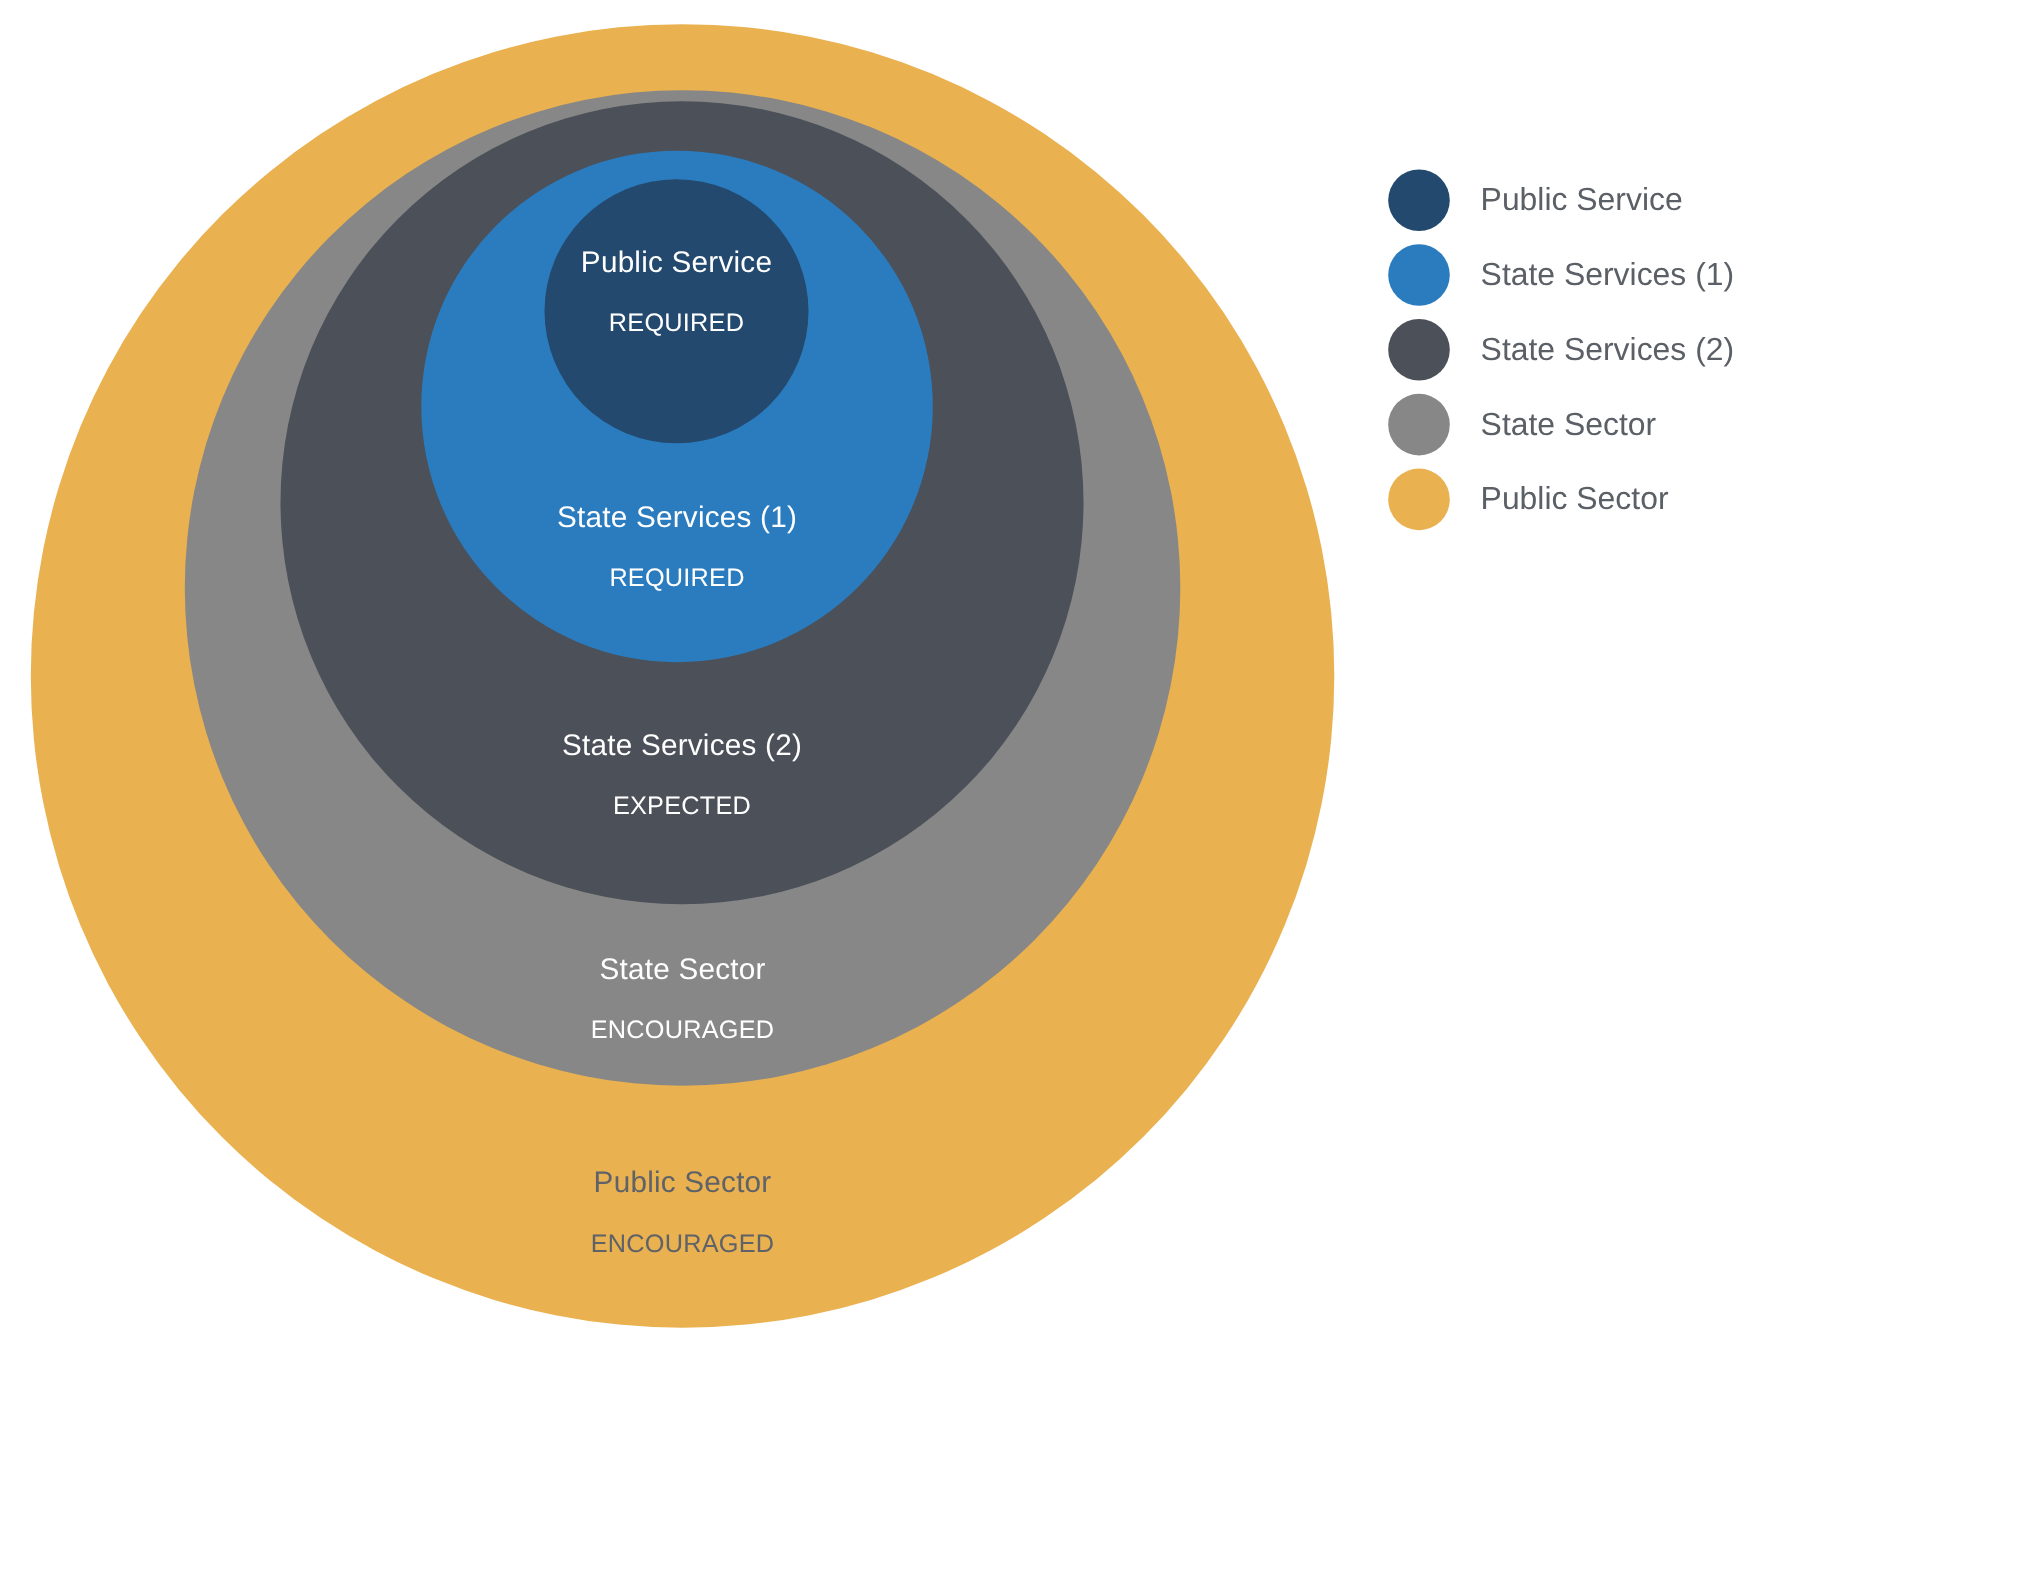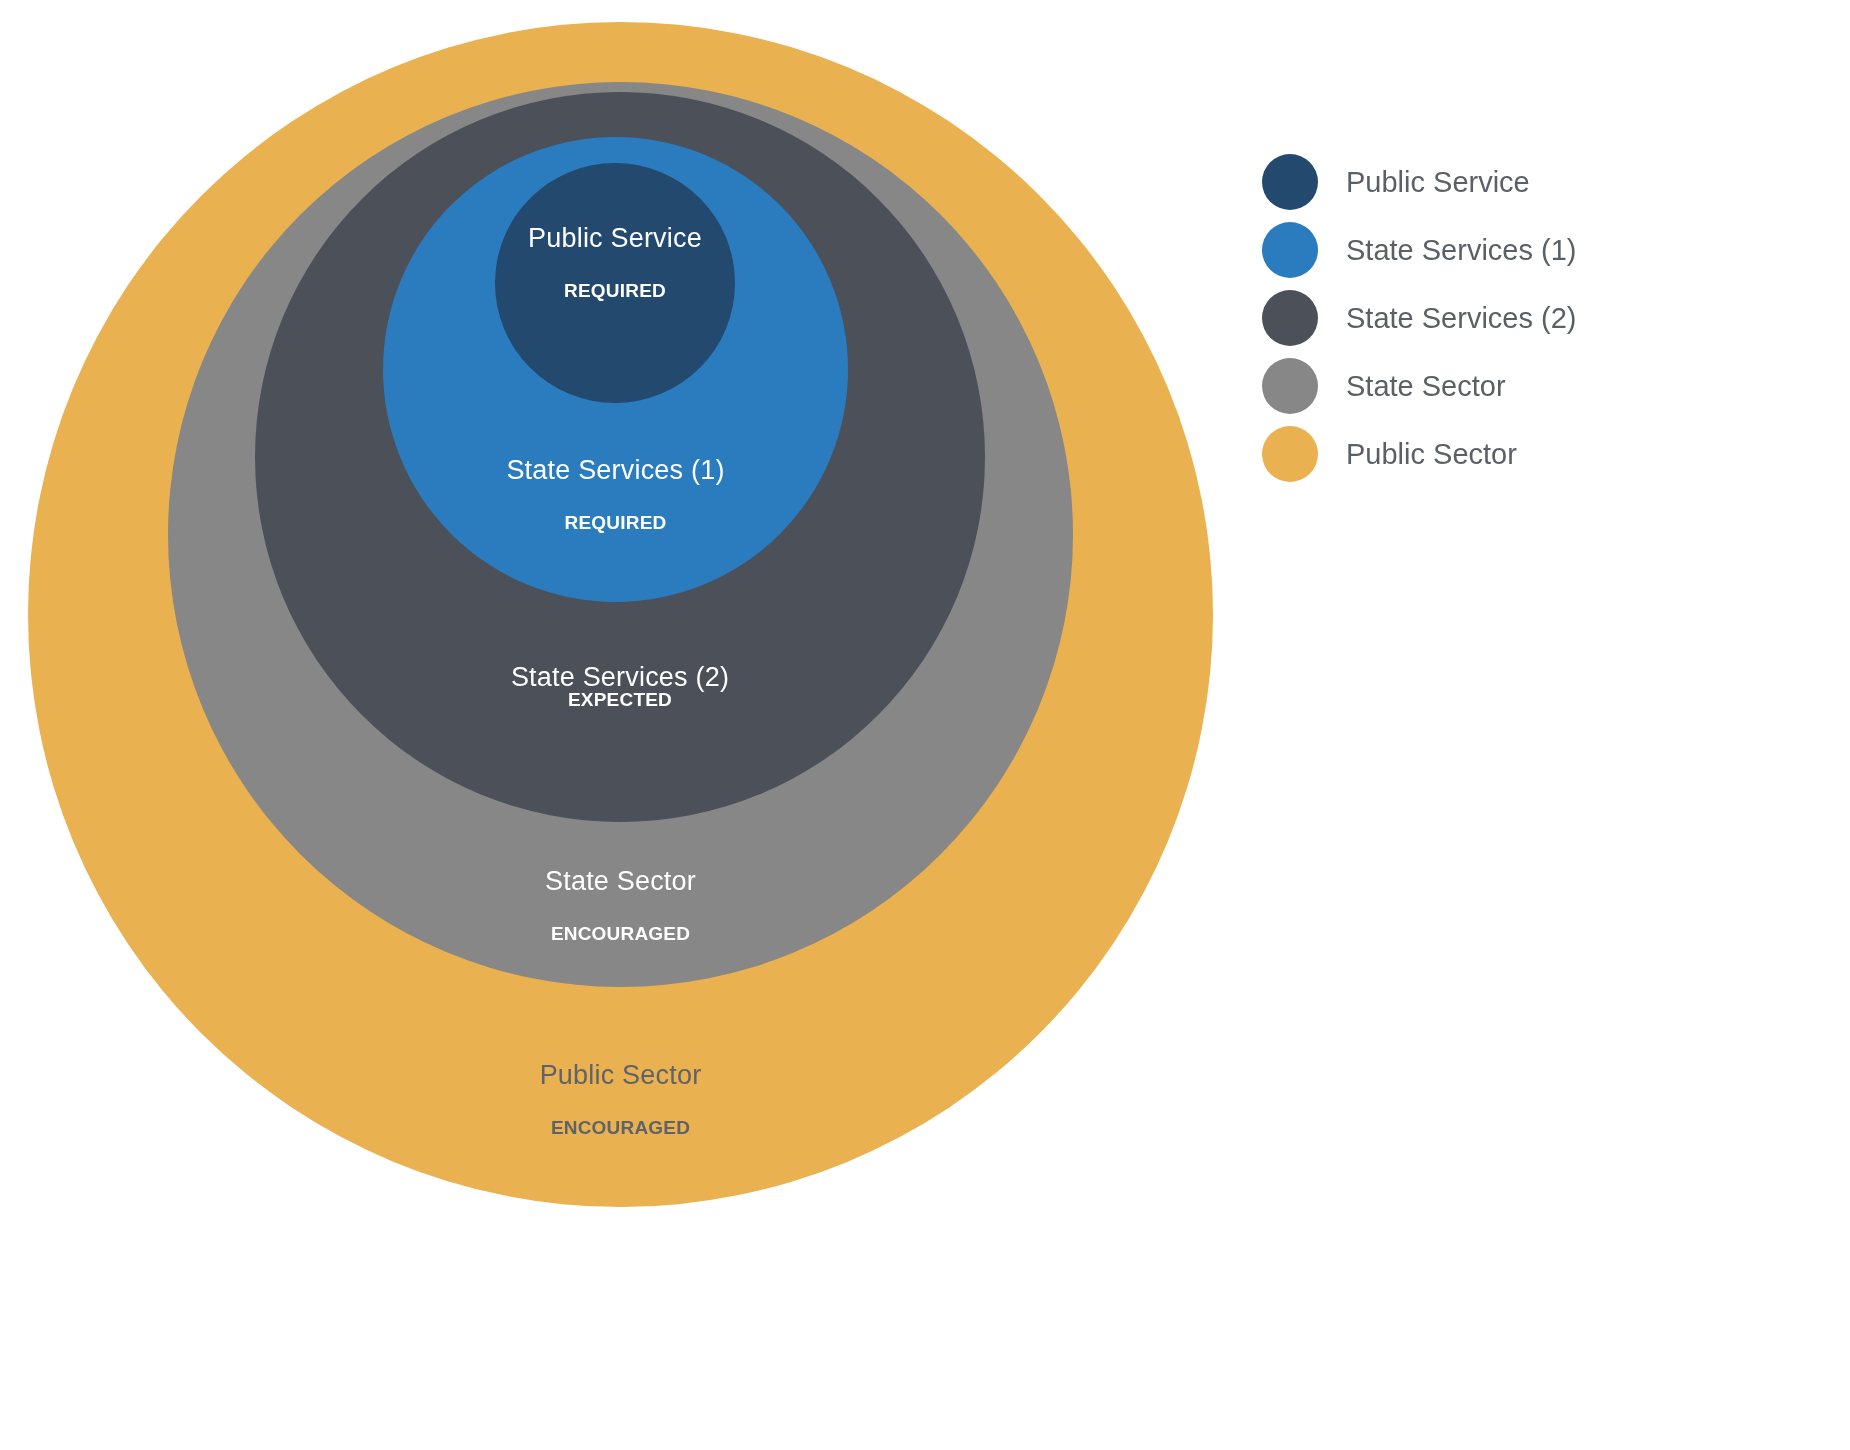--- a/index.html
+++ b/index.html
@@ -46,22 +46,22 @@
     letter-spacing: 0.2px;
     white-space: nowrap;
   }
 
   .ring-name {
     font-size: 27px;
     font-weight: 400;
   }
 
   .ring-status {
-    font-size: 19px;
-    font-weight: 700;
+    font-size: 23px;
+    font-weight: 400;
   }
 
   .on-light { color: #ffffff; }
   .on-dark  { color: #5F6369; }
 
   
   .legend {
     position: absolute;
     left: 1262px;
     top: 148px;
@@ -98,21 +98,21 @@
       <div class="ring-label ring-status on-dark" style="top:1095px;">ENCOURAGED</div>
     </div>
 
     <div class="ring" style="left:168px; top:82px; width:905px; height:905px; background:#878787;">
       <div class="ring-label ring-name on-light" style="top:784px;">State Sector</div>
       <div class="ring-label ring-status on-light" style="top:841px;">ENCOURAGED</div>
     </div>
 
     <div class="ring" style="left:255px; top:92px; width:730px; height:730px; background:#4B5059;">
       <div class="ring-label ring-name on-light" style="top:570px;">State Services (2)</div>
-      <div class="ring-label ring-status on-light" style="top:597px;">EXPECTED</div>
+      <div class="ring-label ring-status on-light" style="top:627px;">EXPECTED</div>
     </div>
 
     <div class="ring" style="left:383px; top:137px; width:465px; height:465px; background:#2B7CBF;">
       <div class="ring-label ring-name on-light" style="top:318px;">State Services (1)</div>
       <div class="ring-label ring-status on-light" style="top:375px;">REQUIRED</div>
     </div>
 
     <div class="ring" style="left:495px; top:163px; width:240px; height:240px; background:#23496E;">
       <div class="ring-label ring-name on-light" style="top:60px;">Public Service</div>
       <div class="ring-label ring-status on-light" style="top:117px;">REQUIRED</div>

